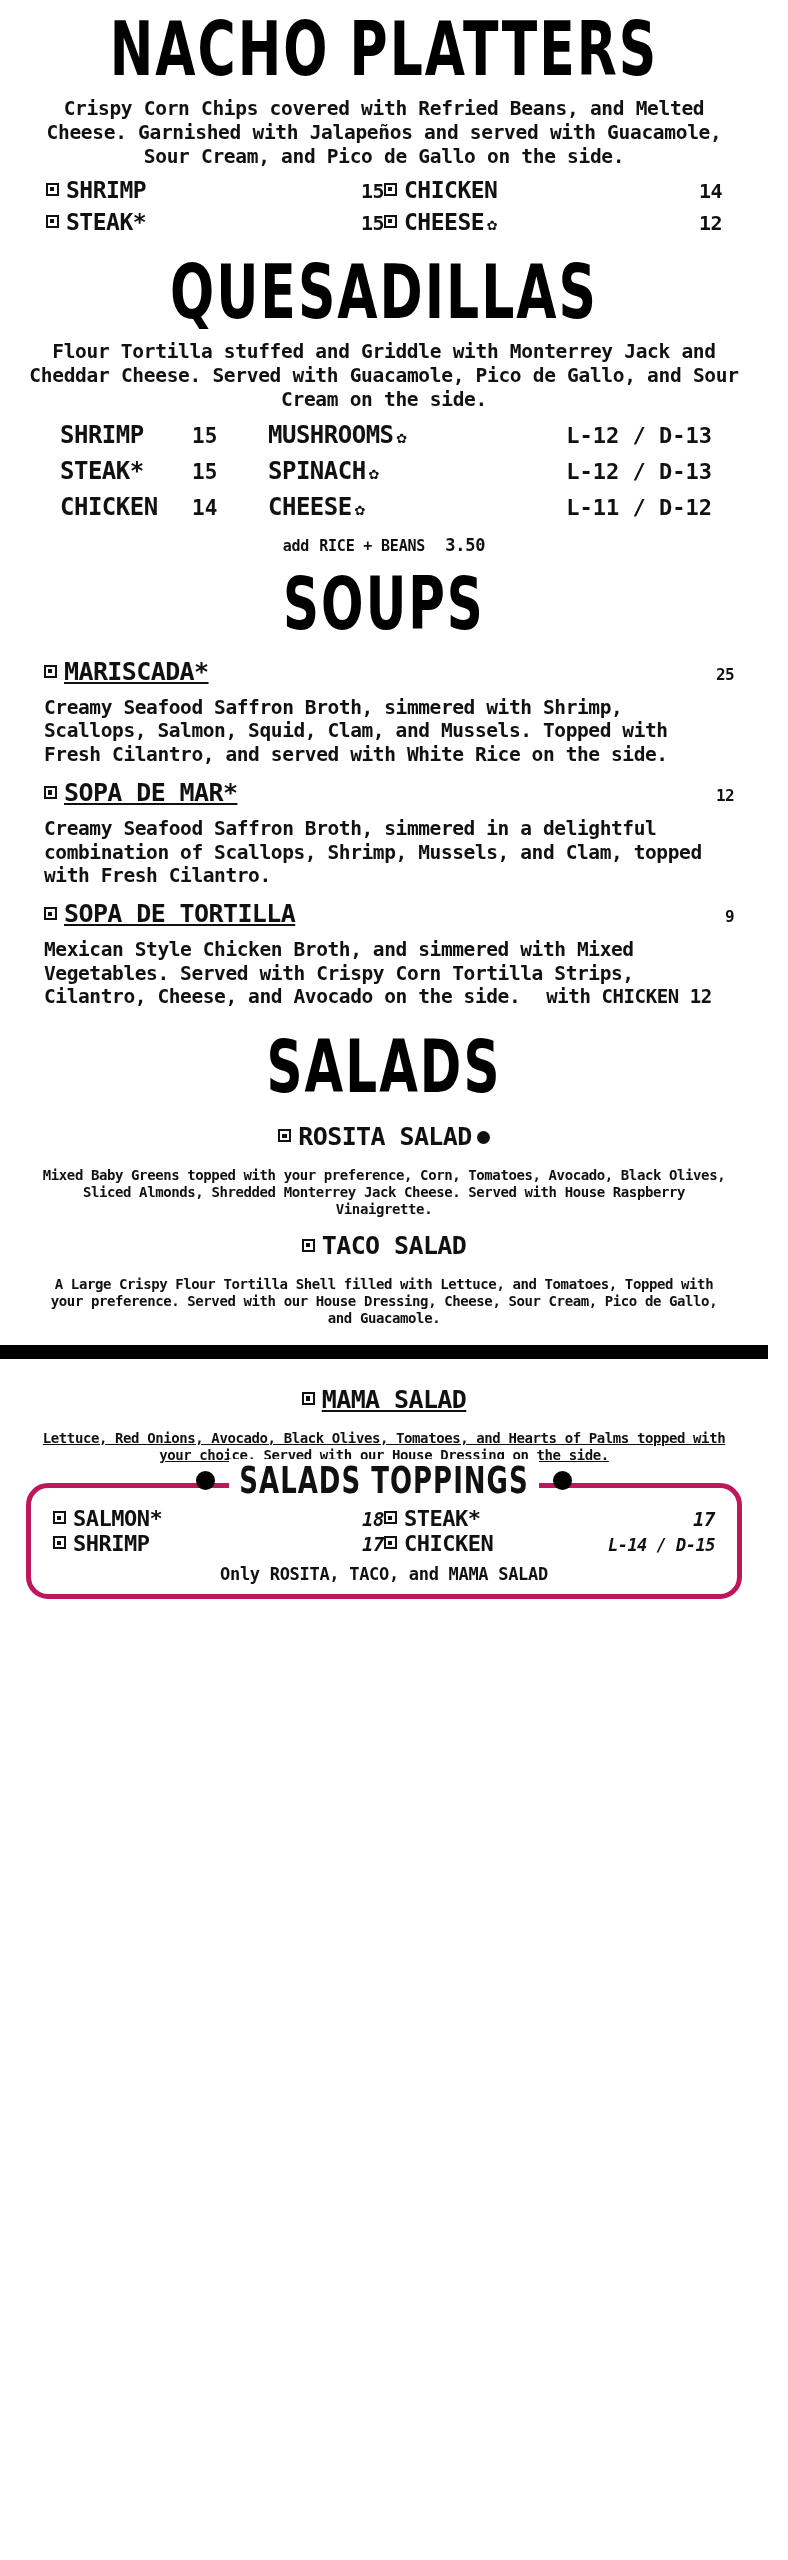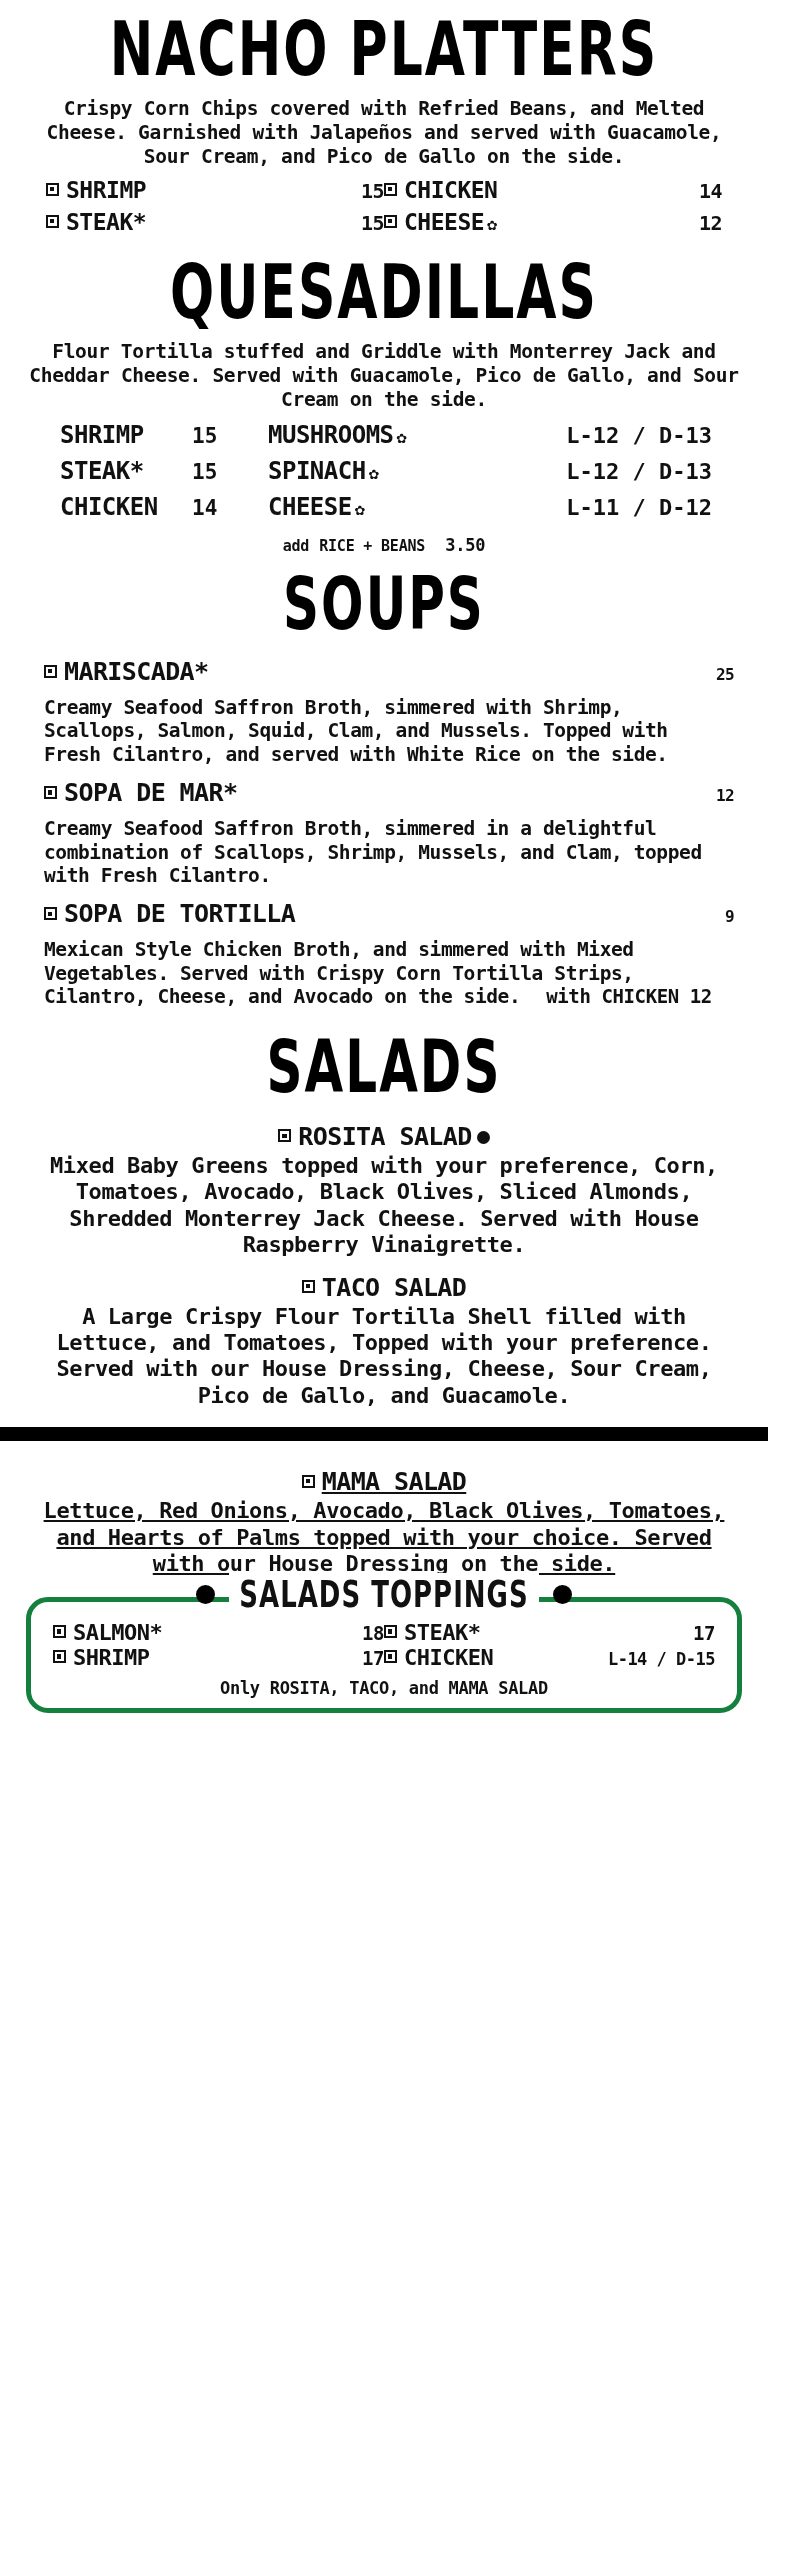--- a/index.html
+++ b/index.html
@@ -129,21 +129,21 @@
     padding: 0 34px 0 44px;
     margin-top: 12px;
   }
   .item-head {
     display: flex;
     align-items: baseline;
     font-size: 25px;
     font-weight: 700;
     letter-spacing: -0.6px;
   }
-  .item-head .nm { white-space: nowrap; }
+  .item-head .nm { white-space: nowrap; text-decoration: underline; }
   .item-head .spacer { flex: 1 1 auto; }
   .item-head .pr { font-size: 16px; }
   .item-desc {
     font-size: 19.5px;
     font-weight: 700;
     line-height: 1.2;
     letter-spacing: -0.4px;
     margin-top: 10px;
     text-align: left;
   }
@@ -156,41 +156,41 @@
   
   .salad-head {
     text-align: center;
     font-size: 25px;
     font-weight: 700;
     letter-spacing: -0.6px;
     margin-top: 14px;
   }
   .salad-desc {
     text-align: center;
-    font-size: 22px;
+    font-size: 14px;
     font-weight: 700;
     line-height: 1.2;
     padding: 0 36px;
-    margin-top: 2px;
+    margin-top: 16px;
     letter-spacing: -0.4px;
   }
 
   
   .band {
     background: #000;
     height: 14px;
     width: 100%;
     margin-top: 18px;
   }
   .band-gap { height: 12px; }
 
   
   .toppings {
     margin: 20px 26px 10px 26px;
-    border: 5px solid #15803d;
+    border: 5px solid #be185d;
     border-radius: 22px;
     padding: 14px 14px 10px 14px;
     position: relative;
   }
   .toppings-title {
     position: absolute;
     top: -23px;
     left: 0; right: 0;
     display: flex;
     align-items: center;
@@ -215,21 +215,21 @@
     background-clip: padding-box;
     flex: 0 0 auto;
   }
   .tgrid {
     display: grid;
     grid-template-columns: 1fr 1fr;
     margin-top: 4px;
     padding: 0 8px;
   }
   .tgrid .prow { font-size: 22px; }
-  .tgrid .prow .pr { font-size: 19px; }
+  .tgrid .prow .pr { font-size: 19px; font-style: italic; }
   .tnote {
     text-align: center;
     font-size: 17px;
     font-weight: 700;
     margin-top: 8px;
     letter-spacing: -0.3px;
   }
 </style>
 </head>
 <body>

